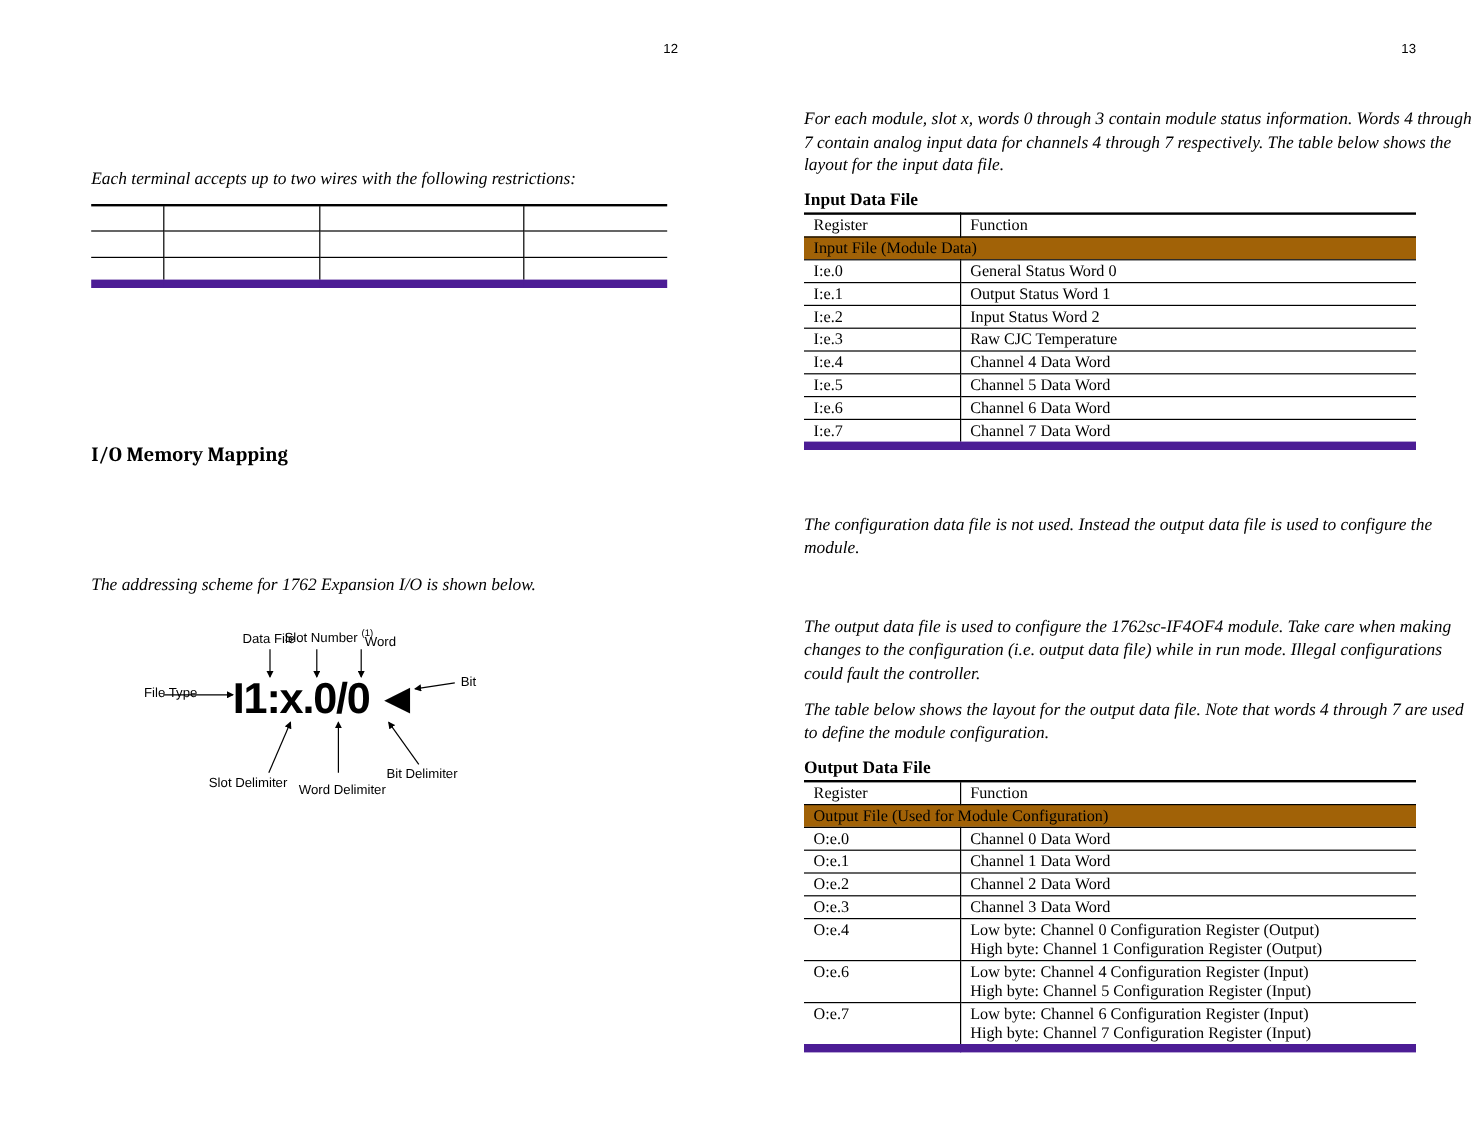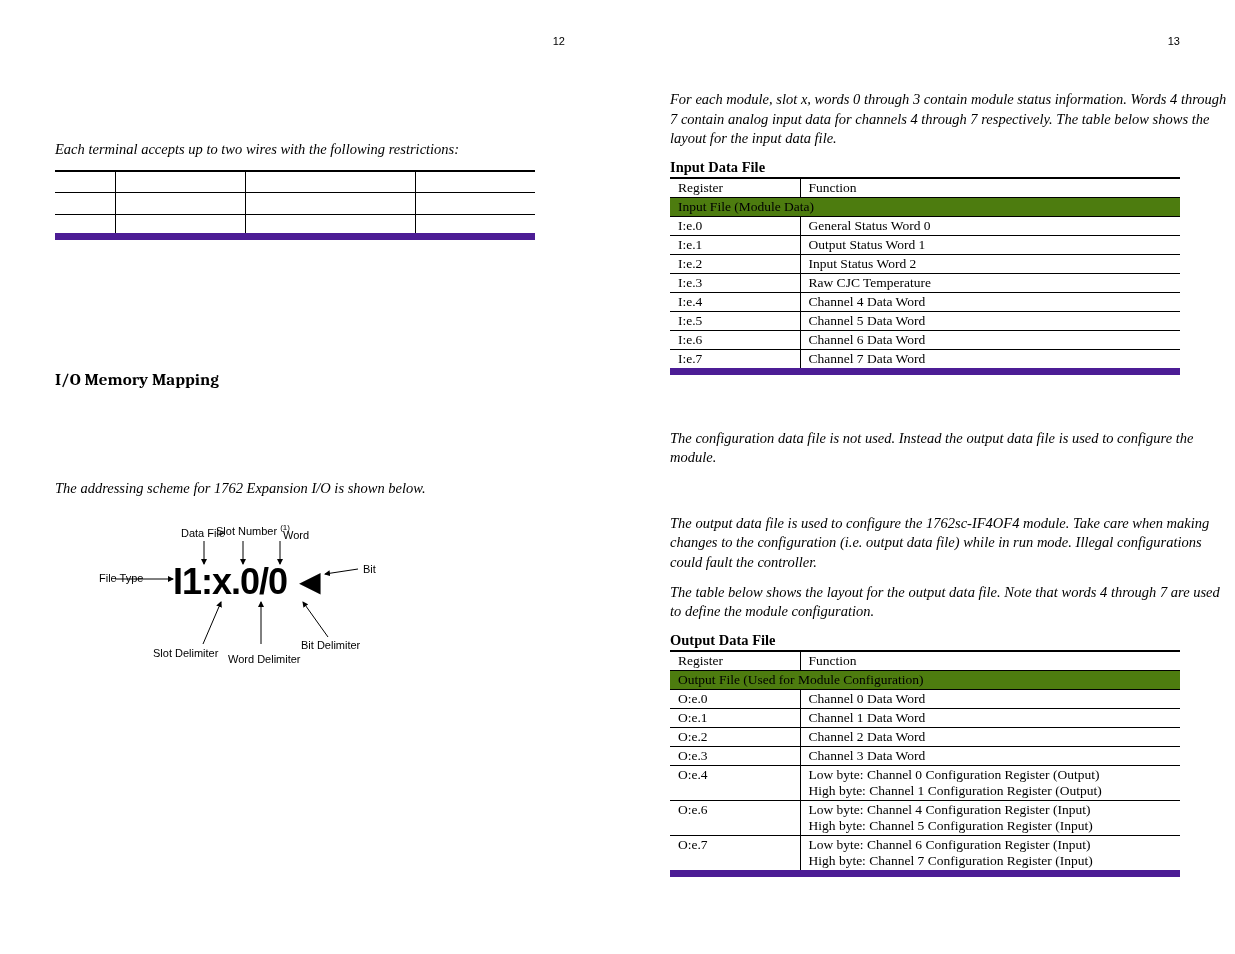--- a/index.html
+++ b/index.html
@@ -21,21 +21,21 @@
     .page-left { left: 55px; }
     .page-right { left: 670px; }
     .page-num {
       font-family: Arial, sans-serif;
       font-size: 11px;
       position: absolute;
       top: 35px;
     }
     .page-num-left { right: 50px; }
     .page-num-right { right: 50px; }
-    .content-left { margin-top: 130px; }
+    .content-left { margin-top: 130px; margin-left: 21px; }
     .content-right { margin-top: 80px; }
     .body-text {
       font-size: 14.5px;
       line-height: 1.35;
       margin-bottom: 10px;
       font-style: italic;
     }
     .section-title {
       font-family: Cambria, Georgia, serif;
       font-weight: bold;
@@ -61,21 +61,21 @@
       border-left: none;
       border-right: none;
       padding: 1px 8px;
       text-align: left;
       vertical-align: top;
       font-weight: normal;
     }
     .col-sep { border-right: 1px solid #000; }
     .tbl-top { border-top: 2px solid #000; }
     .tbl-bottom { border-bottom: 7px solid #4c1d95; }
-    .span-row { background: #4d7c0f; font-weight: bold; }
+    .span-row { background: #a16207; font-weight: bold; }
     .col-reg { width: 130px; }
     .empty-table td { height: 22px; }
     
     .diagram {
       position: relative;
       width: 290px;
       height: 160px;
       margin: 20px auto 0 48px;
       font-family: Arial, sans-serif;
     }

